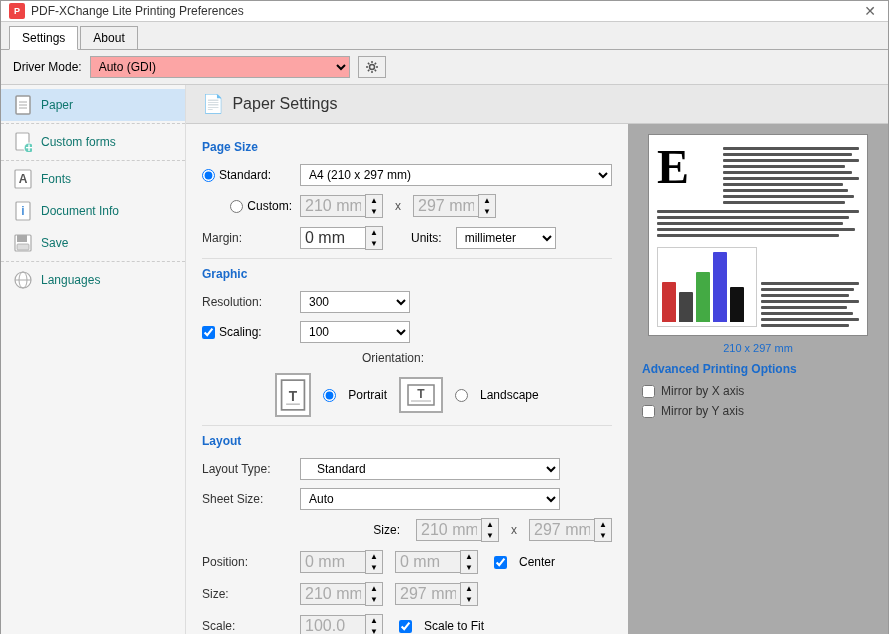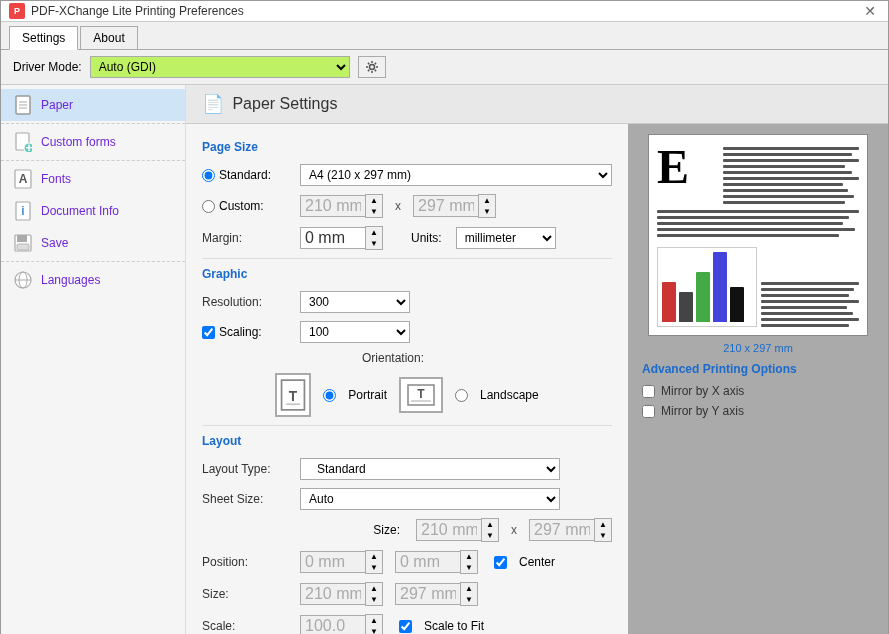--- a/index.html
+++ b/index.html
@@ -10,27 +10,27 @@
     .title-bar { background: #fff; height: 30px; display: flex; align-items: center; justify-content: space-between; padding: 0 8px; border-bottom: 1px solid #ccc; }
     .title-bar-left { display: flex; align-items: center; gap: 6px; font-size: 12px; color: #333; }
     .title-bar-icon { width: 16px; height: 16px; background: #e44; border-radius: 2px; display: flex; align-items: center; justify-content: center; color: white; font-size: 9px; font-weight: bold; }
     .close-btn { width: 20px; height: 20px; display: flex; align-items: center; justify-content: center; cursor: pointer; font-size: 14px; color: #666; }
     
     .tabs-bar { background: #f0f0f0; padding: 4px 8px 0; display: flex; gap: 0; border-bottom: 1px solid #aaa; }
     .tab { padding: 4px 12px; border: 1px solid #aaa; border-bottom: none; background: #f0f0f0; cursor: pointer; font-size: 12px; margin-right: 2px; }
     .tab.active { background: #fff; border-bottom: 1px solid #fff; margin-bottom: -1px; }
     
     .driver-bar { background: #f0f0f0; padding: 6px 12px; display: flex; align-items: center; gap: 8px; border-bottom: 1px solid #ccc; }
-    .driver-select { width: 260px; height: 22px; border: 1px solid #aaa; background: #bef264; padding: 0 4px; font-size: 12px; }
+    .driver-select { width: 260px; height: 22px; border: 1px solid #aaa; background: #fca5a5; padding: 0 4px; font-size: 12px; }
     .driver-btn { width: 28px; height: 22px; border: 1px solid #aaa; background: #f0f0f0; cursor: pointer; display: flex; align-items: center; justify-content: center; }
     
     .main-layout { display: flex; flex: 1; }
     
     .sidebar { width: 185px; background: #f5f5f5; border-right: 1px solid #ddd; padding: 4px 0; }
-    .sidebar-item { display: flex; align-items: center; gap: 8px; padding: 6px 12px; cursor: pointer; font-size: 12px; color: #6d28d9; }
+    .sidebar-item { display: flex; align-items: center; gap: 8px; padding: 6px 12px; cursor: pointer; font-size: 12px; color: #0f766e; }
     .sidebar-item.active { background: #d0e4f7; }
     .sidebar-item .item-icon { width: 20px; height: 20px; display: flex; align-items: center; justify-content: center; flex-shrink: 0; }
     .sidebar-divider { border-top: 1px dashed #ccc; margin: 2px 0; }
     
     .panel { flex: 1; display: flex; flex-direction: column; }
     
     .paper-header { background: #e8e8e8; padding: 8px 16px; display: flex; align-items: center; gap: 8px; border-bottom: 1px solid #ccc; }
     .paper-header-icon { font-size: 18px; color: #555; }
     .paper-header-title { font-size: 16px; font-weight: normal; color: #333; }
     
@@ -212,21 +212,21 @@
             <div class="radio-group" style="min-width:90px;">
               <input type="radio" name="psize" checked="" style="">
               <label>Standard:</label>
             </div>
             <select class="select-large">
               <option>A4 (210 x 297 mm)</option>
             </select>
           </div>
 
           <div class="form-row">
-            <div class="radio-group" style="min-width:90px;">
+            <div class="radio-group" style="min-width:90px;justify-content:flex-end;">
               <input type="radio" name="psize" style="">
               <label>Custom:</label>
             </div>
             <div class="spinbox">
               <input type="text" value="210 mm" class="disabled-input" style="">
               <div class="spinbox-btns">
                 <button class="spinbox-btn">▲</button>
                 <button class="spinbox-btn">▼</button>
               </div>
             </div>

